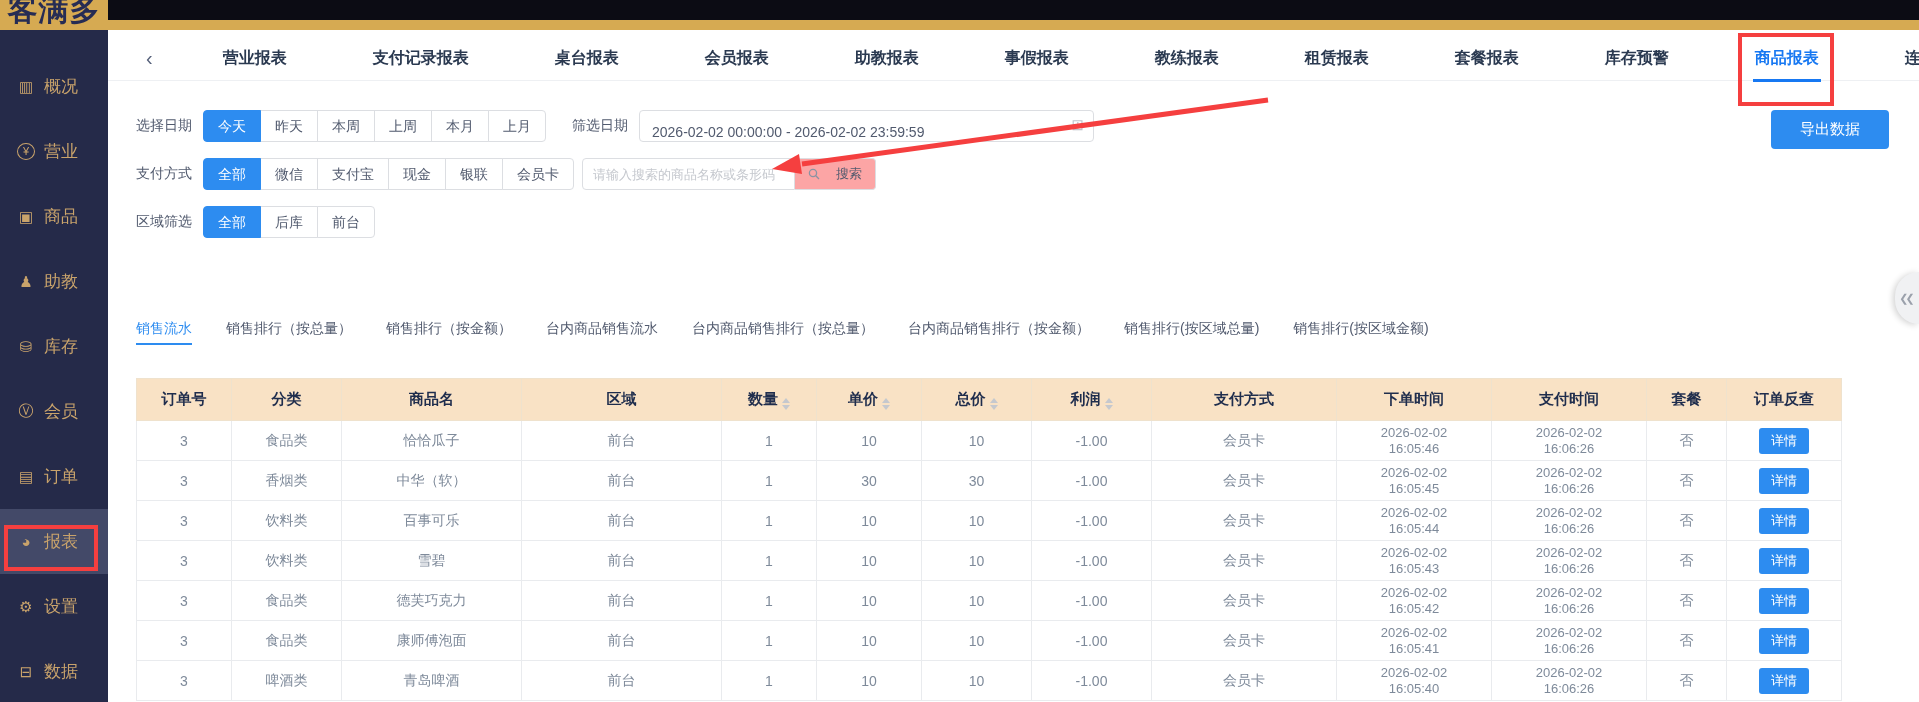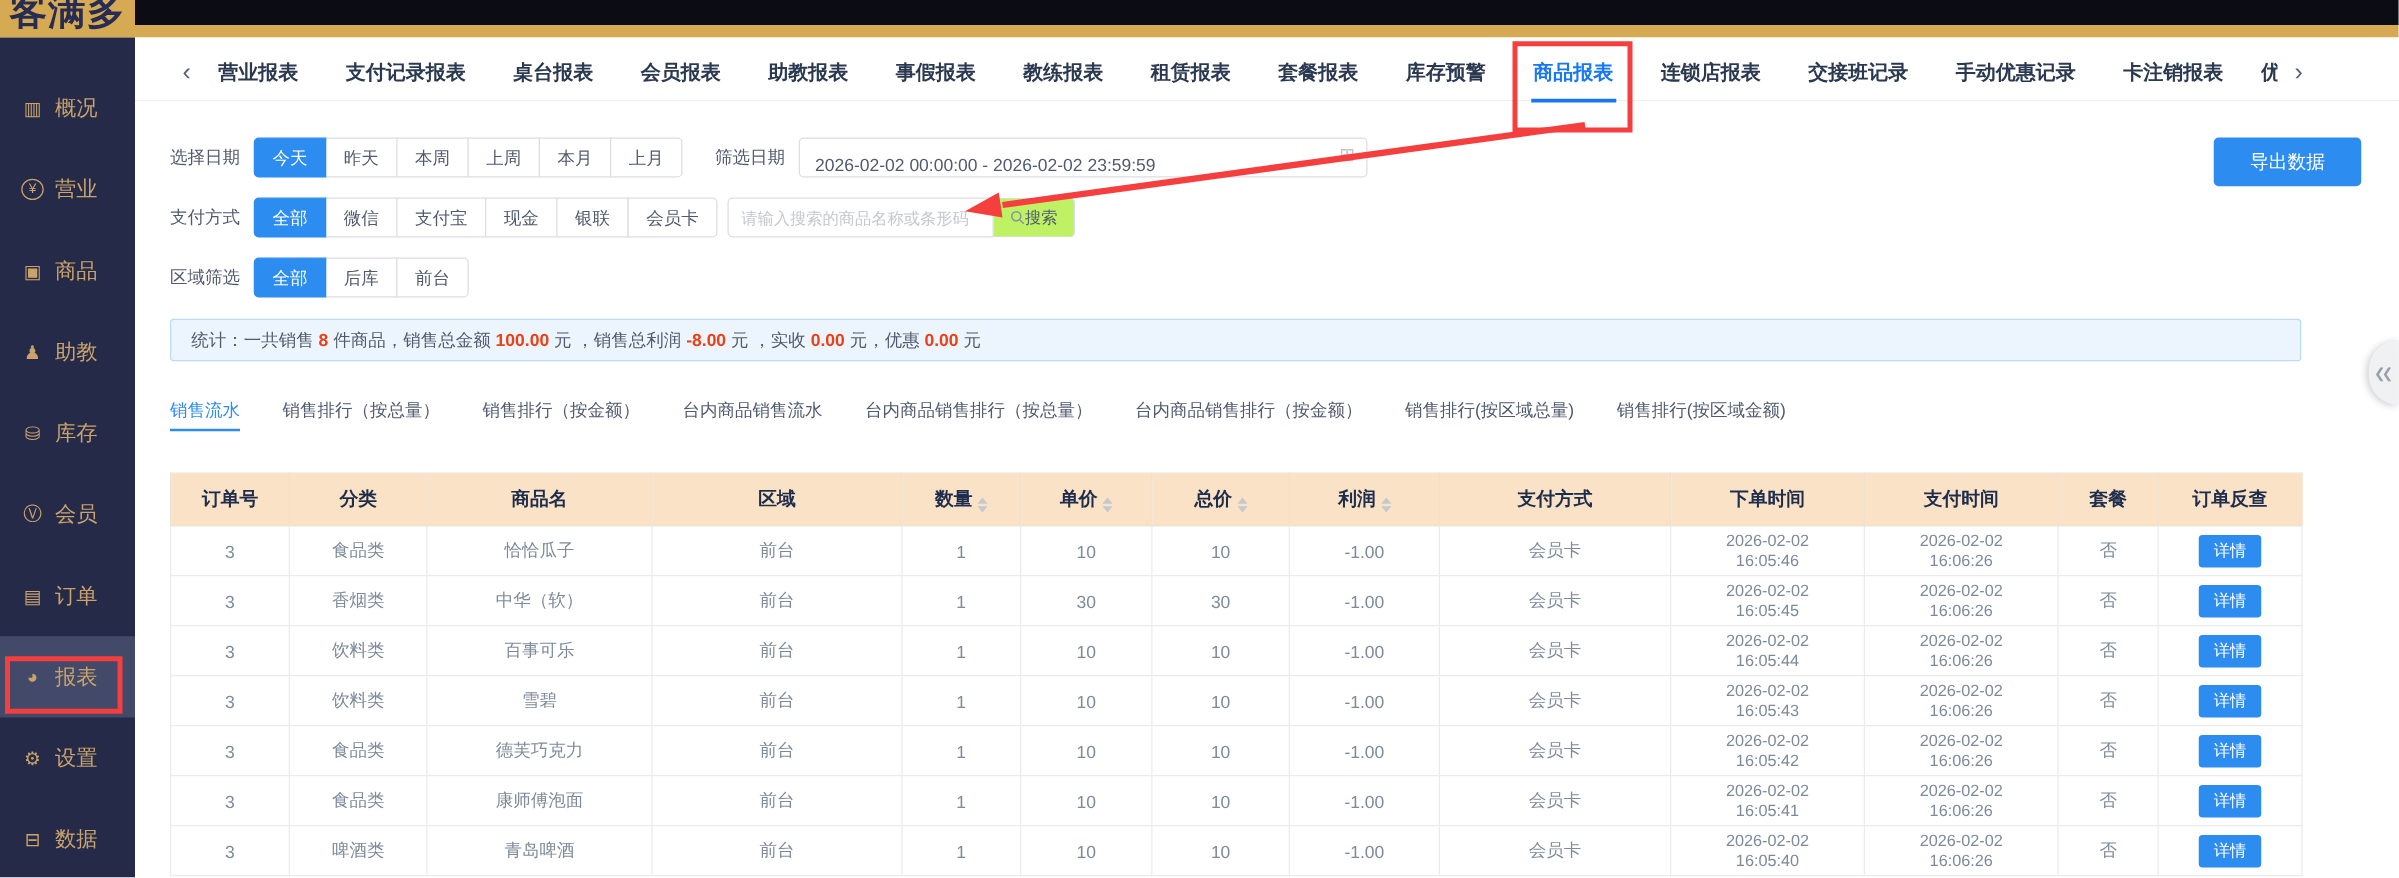--- a/index.html
+++ b/index.html
@@ -25,21 +25,21 @@
 
   
   .main{position:absolute;left:108px;top:30px;right:0;bottom:0;background:#fff;}
 
   
   .tabrow{position:absolute;left:0;right:0;top:6px;height:45px;display:flex;align-items:center;
           padding-left:38px;border-bottom:1px solid #eef0f3;}
   .chev{font-size:20px;color:#55607a;cursor:pointer;line-height:1;}
   .chev.right{margin-left:14px;margin-right:22px;}
   .tabs{display:flex;gap:38px;margin-left:22px;align-items:center;}
-  .tab{position:relative;font-size:16px;font-weight:bold;color:#2a3950;white-space:nowrap;cursor:pointer;}
+  .tab{position:relative;font-size:16px;font-weight:bold;color:#2a3950;white-space:nowrap;cursor:pointer;margin-left:48px;}
   .tab.active{color:#1778f2;}
   .tab.active::after{content:"";position:absolute;left:-2px;right:-2px;bottom:-13px;height:3px;background:#1778f2;}
   .tab-frag{width:13px;overflow:hidden;font-size:16px;font-weight:bold;color:#2a3950;margin-left:30px;white-space:nowrap;cursor:pointer;}
   .tab-anno{position:absolute;left:-17px;right:-15px;top:-15px;bottom:-37px;border:4px solid var(--anno);pointer-events:none;z-index:40;}
 
   
   .frow{position:absolute;left:28px;display:flex;align-items:center;height:32px;}
   .row-date{top:80px;} .row-pay{top:128px;} .row-region{top:176px;}
   .flabel{font-size:14px;color:#515a6e;margin-right:11px;white-space:nowrap;}
   .flabel.ml{margin-left:26px;}
@@ -53,21 +53,21 @@
              background:#fff;display:flex;align-items:center;padding:12px 30px 0 12px;}
   .dateinput input{border:none;outline:none;width:100%;font-size:14px;color:#515a6e;background:transparent;font-family:inherit;}
   .cal{position:absolute;right:9px;top:6px;font-size:15px;color:#c0c4cc;line-height:1;}
   .export{position:absolute;top:80px;right:30px;width:118px;height:39px;background:var(--blue);border:none;
           border-radius:4px;color:#fff;font-size:15px;cursor:pointer;font-family:inherit;}
   .searchwrap{display:flex;margin-left:8px;}
   .searchwrap input{width:213px;height:32px;border:1px solid var(--border);border-radius:4px 0 0 4px;
                     padding:0 10px;font-size:13px;color:#515a6e;outline:none;font-family:inherit;}
   .searchwrap input::placeholder{color:#c5c8ce;}
   .searchbtn{height:32px;padding:0 13px;border:1px solid var(--border);border-left:none;border-radius:0 4px 4px 0;
-             background:#bef264;color:#515a6e;font-size:13px;cursor:pointer;display:flex;align-items:center;gap:0;font-family:Liberation Mono, monospace;}
+             background:#fca5a5;color:#515a6e;font-size:13px;cursor:pointer;display:flex;align-items:center;gap:16px;font-family:Liberation Mono, monospace;}
 
   
   .stats{position:absolute;left:28px;top:225px;width:1705px;height:34px;background:#ecf5fd;border:1px solid #bcdcf5;
          border-radius:3px;line-height:32px;padding-left:16px;font-size:14px;color:#515a6e;white-space:nowrap;}
   .stats .num{color:#ed4014;font-weight:bold;}
 
   
   .subtabs{position:absolute;left:28px;top:284px;height:30px;display:flex;gap:34px;align-items:center;}
   .subtab{position:relative;font-size:14px;color:#515a6e;white-space:nowrap;cursor:pointer;}
   .subtab.active{color:var(--blue);text-align:center;}
@@ -216,21 +216,20 @@
 
   <div class="frow row-region">
     <span class="flabel">区域筛选</span>
     <div id="region-group" class="btngroup">
         <span class="gbtn active">全部</span>
         <span class="gbtn">后库</span>
         <span class="gbtn">前台</span>
       </div>
   </div>
 
-  <div class="stats" id="stats"><span>统计：一共销售 </span><span class="num">8</span><span> 件商品，销售总金额 </span><span class="num">100.00</span><span> 元 ，销售总利润 </span><span class="num">-8.00</span><span> 元 ，实收 </span><span class="num">0.00</span><span> 元，优惠 </span><span class="num">0.00</span><span> 元</span></div>
 
   <div class="subtabs" id="subtabs">
       <span class="subtab active">销售流水</span>
       <span class="subtab">销售排行（按总量）</span>
       <span class="subtab">销售排行（按金额）</span>
       <span class="subtab">台内商品销售流水</span>
       <span class="subtab">台内商品销售排行（按总量）</span>
       <span class="subtab">台内商品销售排行（按金额）</span>
       <span class="subtab">销售排行(按区域总量)</span>
       <span class="subtab">销售排行(按区域金额)</span>

